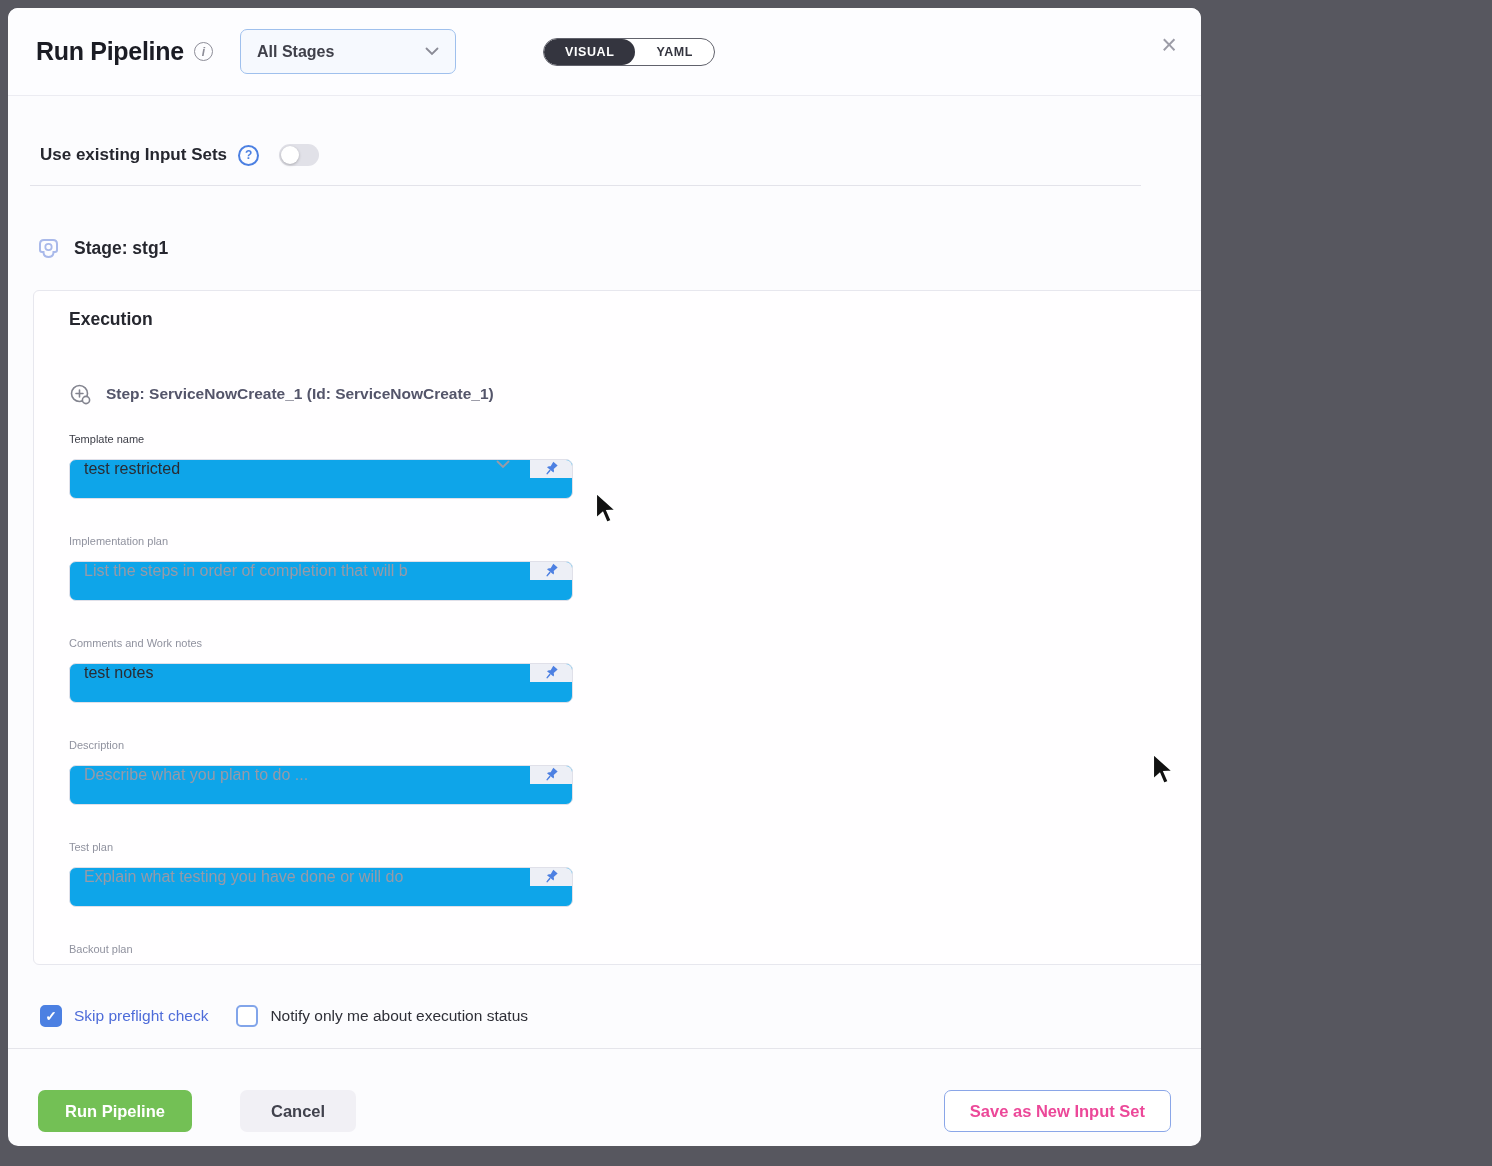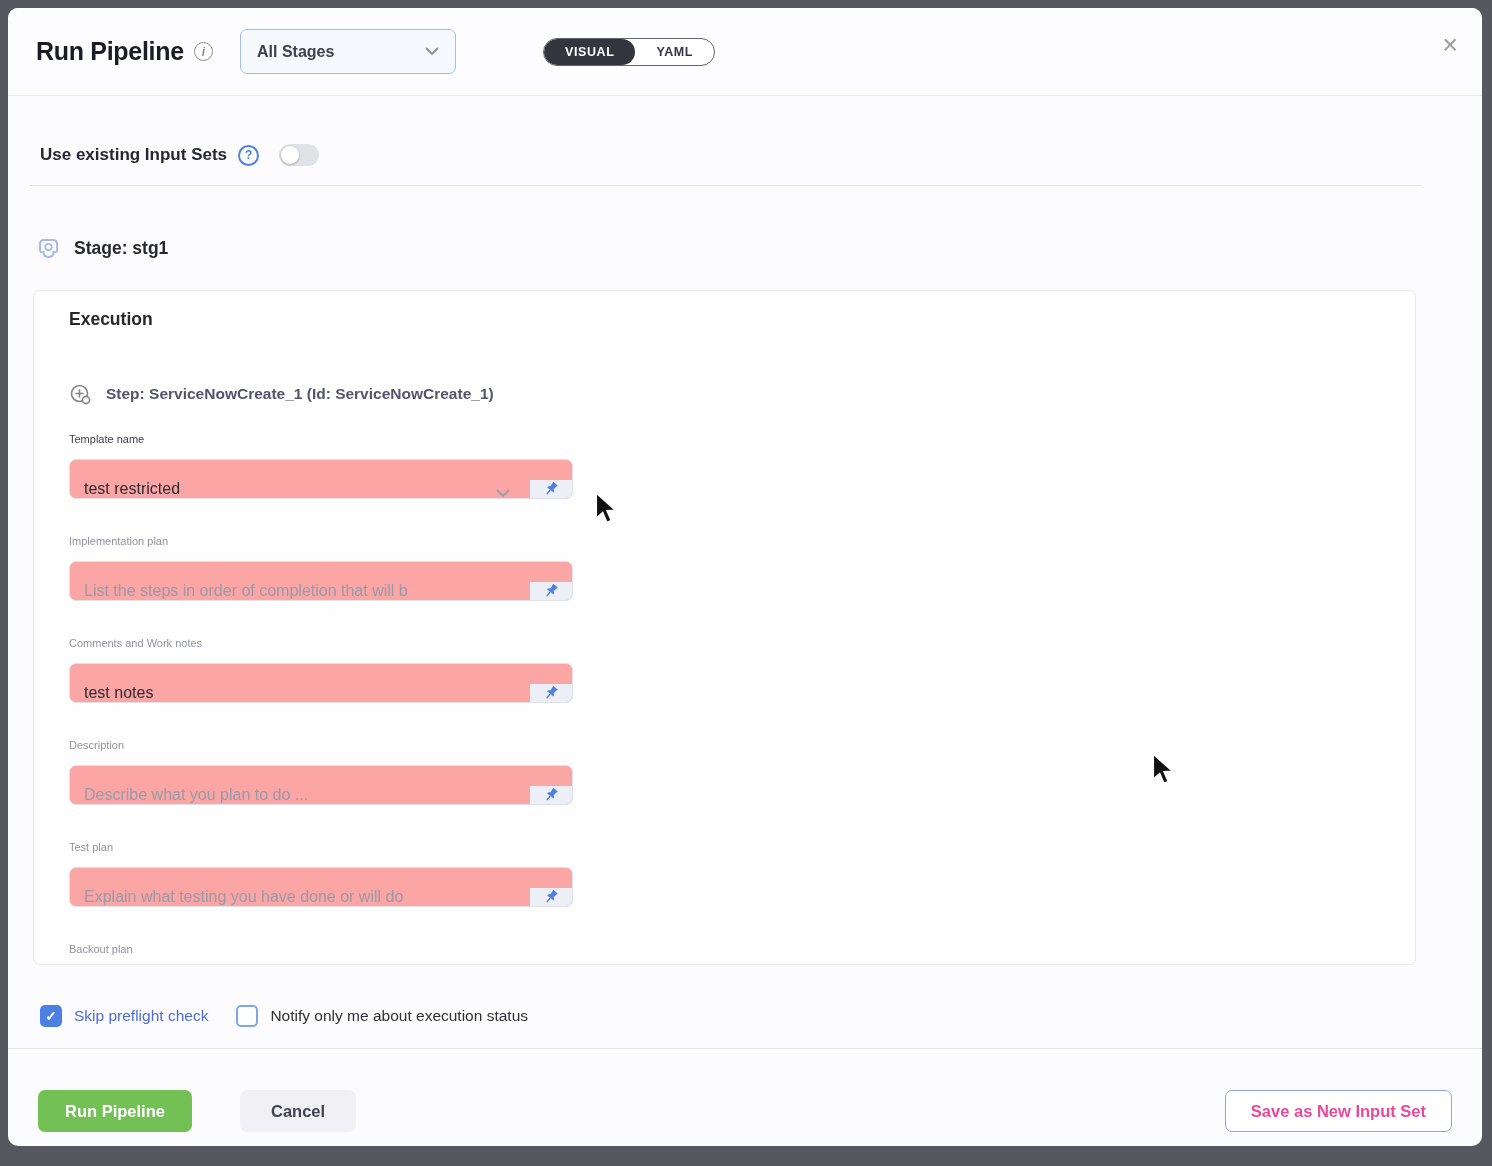--- a/index.html
+++ b/index.html
@@ -5,21 +5,21 @@
   * { box-sizing: border-box; margin: 0; padding: 0; }
   html, body { width: 1492px; height: 1166px; }
   body {
     background: #57575f;
     font-family: "Liberation Sans", sans-serif;
     position: relative;
     overflow: hidden;
   }
   .modal {
     position: absolute; left: 8px; top: 8px;
-    width: 1474px; height: 1138px;
+    width: 1193px; height: 1138px;
     background: #fcfcfe;
     border-radius: 10px;
     overflow: hidden;
   }
   
   .hdr {
     position: absolute; top: 0; left: 0; right: 0; height: 88px;
     background: #fdfdff;
     border-bottom: 1px solid #ececf2;
     display: flex; align-items: center;
@@ -103,22 +103,22 @@
     display: flex; align-items: center; gap: 14px;
     font-size: 15.5px; font-weight: bold; color: #54556a;
   }
   .fgroup { width: 504px; margin-top: 36px; }
   .fgroup.first { margin-top: 28px; }
   .flabel { font-size: 11px; color: #90929f; height: 18px; margin-bottom: 8px; }
   .flabel.dark { color: #3b3c46; }
   .fbox {
     width: 504px; height: 40px;
     border: 1px solid #e0e0e9; border-radius: 7px;
-    background: #fca5a5;
-    display: flex; align-items: flex-end; overflow: hidden; gap: 8px;
+    background: #0ea5e9;
+    display: flex; align-items: flex-start; overflow: hidden; gap: 8px;
   }
   .fbox .val {
     flex: 1; display: flex; align-items: center; padding: 0 12px 0 14px;
     font-size: 16px; color: #2a2b33; white-space: nowrap; overflow: hidden;
     cursor: pointer;
   }
   .fbox input {
     flex: 1; min-width: 0; border: none; outline: none;
     padding: 0 12px 0 14px; font-size: 16px; color: #2a2b33;
     font-family: "Liberation Sans", sans-serif; background: transparent;

